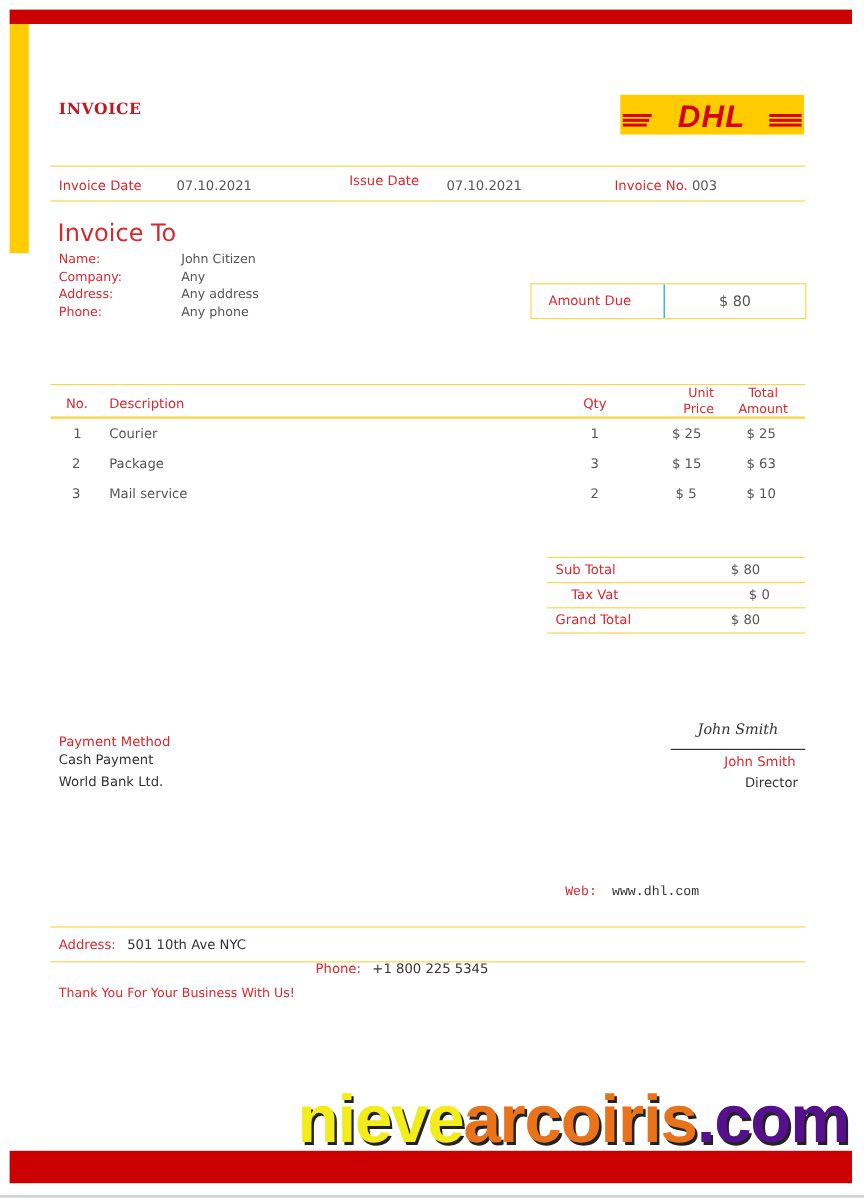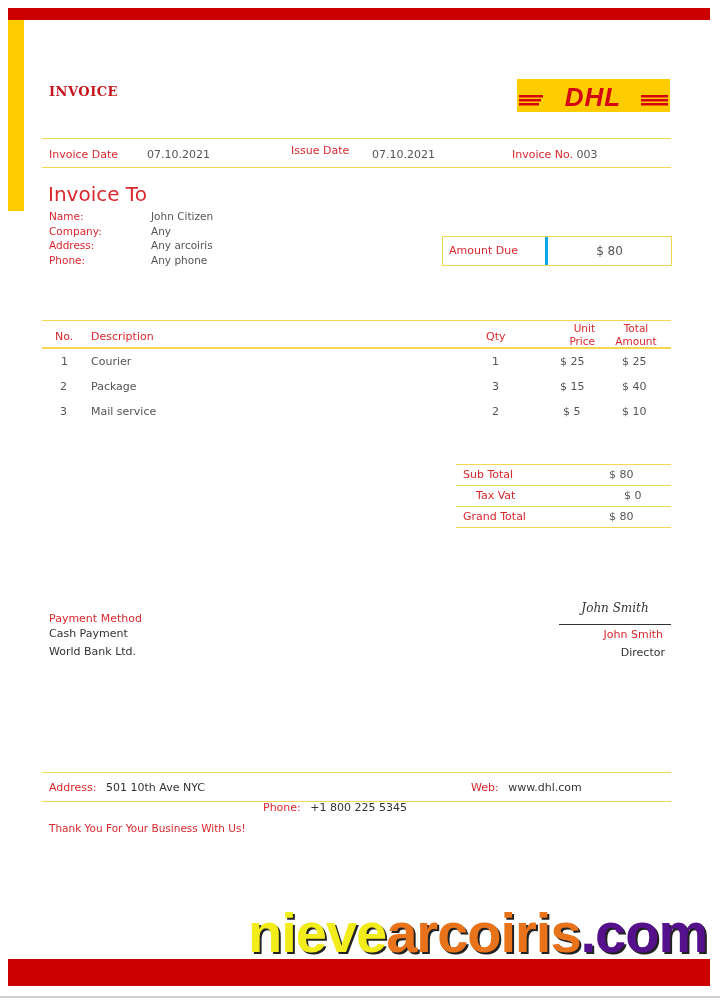--- a/index.html
+++ b/index.html
@@ -62,30 +62,30 @@
   <div style="display:flex;">
     <span class="red" style="width:102px;">Name:</span>
     <span class="gray">John Citizen</span>
   </div>
   <div style="display:flex;">
     <span class="red" style="width:102px;">Company:</span>
     <span class="gray">Any</span>
   </div>
   <div style="display:flex;">
     <span class="red" style="width:102px;">Address:</span>
-    <span class="gray">Any arcoiris</span>
+    <span class="gray">Any address</span>
   </div>
   <div style="display:flex;">
     <span class="red" style="width:102px;">Phone:</span>
     <span class="gray">Any phone</span>
   </div>
 </div>
 
 <div class="abs box" style="left:442px;top:236px;width:228px;height:28px;display:flex;">
-  <div class="red t11" style="width:96px;border-right:3px solid #0ea5e9;padding-left:6px;line-height:28px;">Amount Due</div>
+  <div class="red t11" style="width:96px;border-right:1px solid #0ea5e9;padding-left:6px;line-height:28px;margin-left:8px;">Amount Due</div>
   <div class="gray t12" style="flex:1;text-align:center;line-height:28px;">$ 80</div>
 </div>
 
 <div class="abs hline" style="left:42px;top:320px;width:629px;"></div>
 <div class="abs t11 red" style="left:55px;top:330px;">No.</div>
 <div class="abs t11 red" style="left:91px;top:330px;">Description</div>
 <div class="abs t11 red" style="left:486px;top:330px;">Qty</div>
 <div class="abs t10 red" style="left:553px;top:322px;width:42px;text-align:right;line-height:13px;">
   <div>Unit</div>
   <div>Price</div>
@@ -101,21 +101,21 @@
   <span class="abs" style="left:49px;">Courier</span>
   <span class="abs" style="left:450px;">1</span>
   <span class="abs" style="left:518px;">$ 25</span>
   <span class="abs" style="left:580px;">$ 25</span>
 </div>
 <div class="abs t11 gray" style="left:42px;top:380px;width:629px;">
   <span class="abs" style="left:18px;">2</span>
   <span class="abs" style="left:49px;">Package</span>
   <span class="abs" style="left:450px;">3</span>
   <span class="abs" style="left:518px;">$ 15</span>
-  <span class="abs" style="left:580px;">$ 40</span>
+  <span class="abs" style="left:580px;">$ 63</span>
 </div>
 <div class="abs t11 gray" style="left:42px;top:405px;width:629px;">
   <span class="abs" style="left:18px;">3</span>
   <span class="abs" style="left:49px;">Mail service</span>
   <span class="abs" style="left:450px;">2</span>
   <span class="abs" style="left:521px;">$ 5</span>
   <span class="abs" style="left:580px;">$ 10</span>
 </div>
 
 <div class="abs" style="left:456px;top:464px;width:215px;">
@@ -148,21 +148,21 @@
 
 <div class="abs hline" style="left:42px;top:772px;width:629px;"></div>
 <div class="abs t11" style="left:49px;top:781px;">
   <span class="red">Address:</span>
   <span style="color:#333;margin-left:6px;">501 10th Ave NYC</span>
 </div>
 <div class="abs t11" style="left:263px;top:781px;margin-top:20px;">
   <span class="red">Phone:</span>
   <span style="color:#333;margin-left:6px;">+1 800 225 5345</span>
 </div>
-<div class="abs t11" style="left:471px;top:781px;">
+<div class="abs t11" style="left:471px;top:738px;font-family:Liberation Mono, monospace;">
   <span class="red">Web:</span>
   <span style="color:#333;margin-left:6px;">www.dhl.com</span>
 </div>
 <div class="abs hline" style="left:42px;top:801px;width:629px;"></div>
 <div class="abs t10 red" style="left:49px;top:822px;">Thank You For Your Business With Us!</div>
 
 <div class="abs watermark">
   <span class="wm-y">nieve</span><span class="wm-o">arcoiris</span><span class="wm-p">.com</span>
 </div>
 

